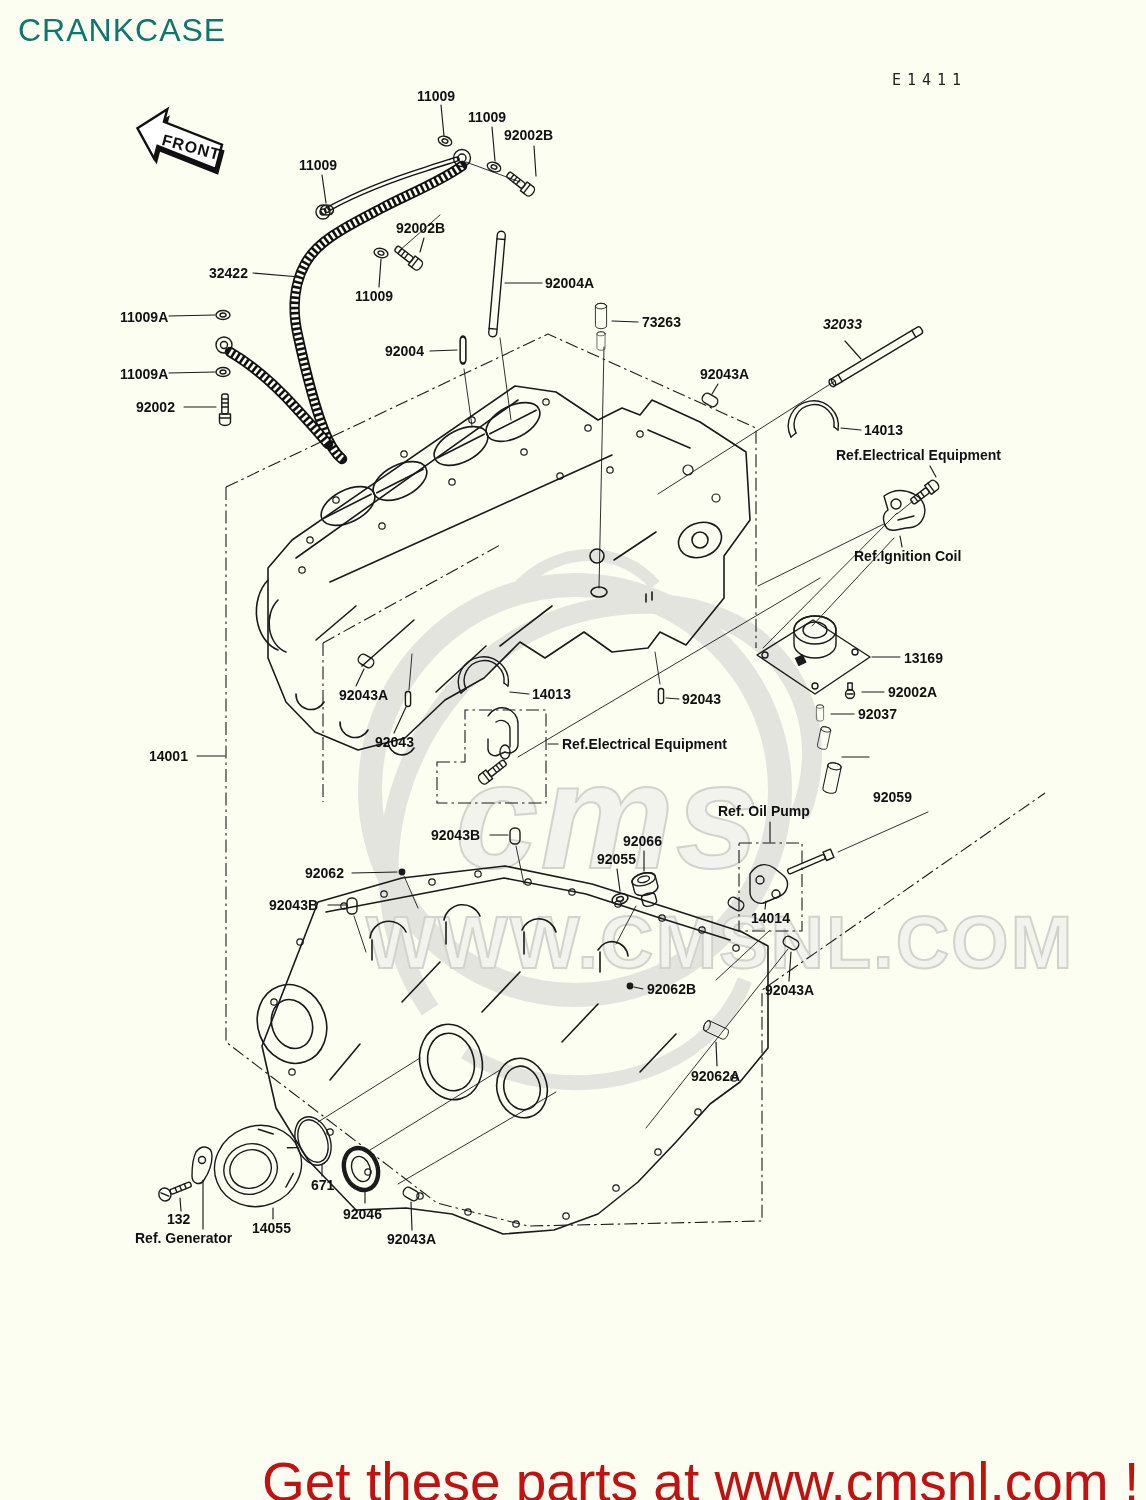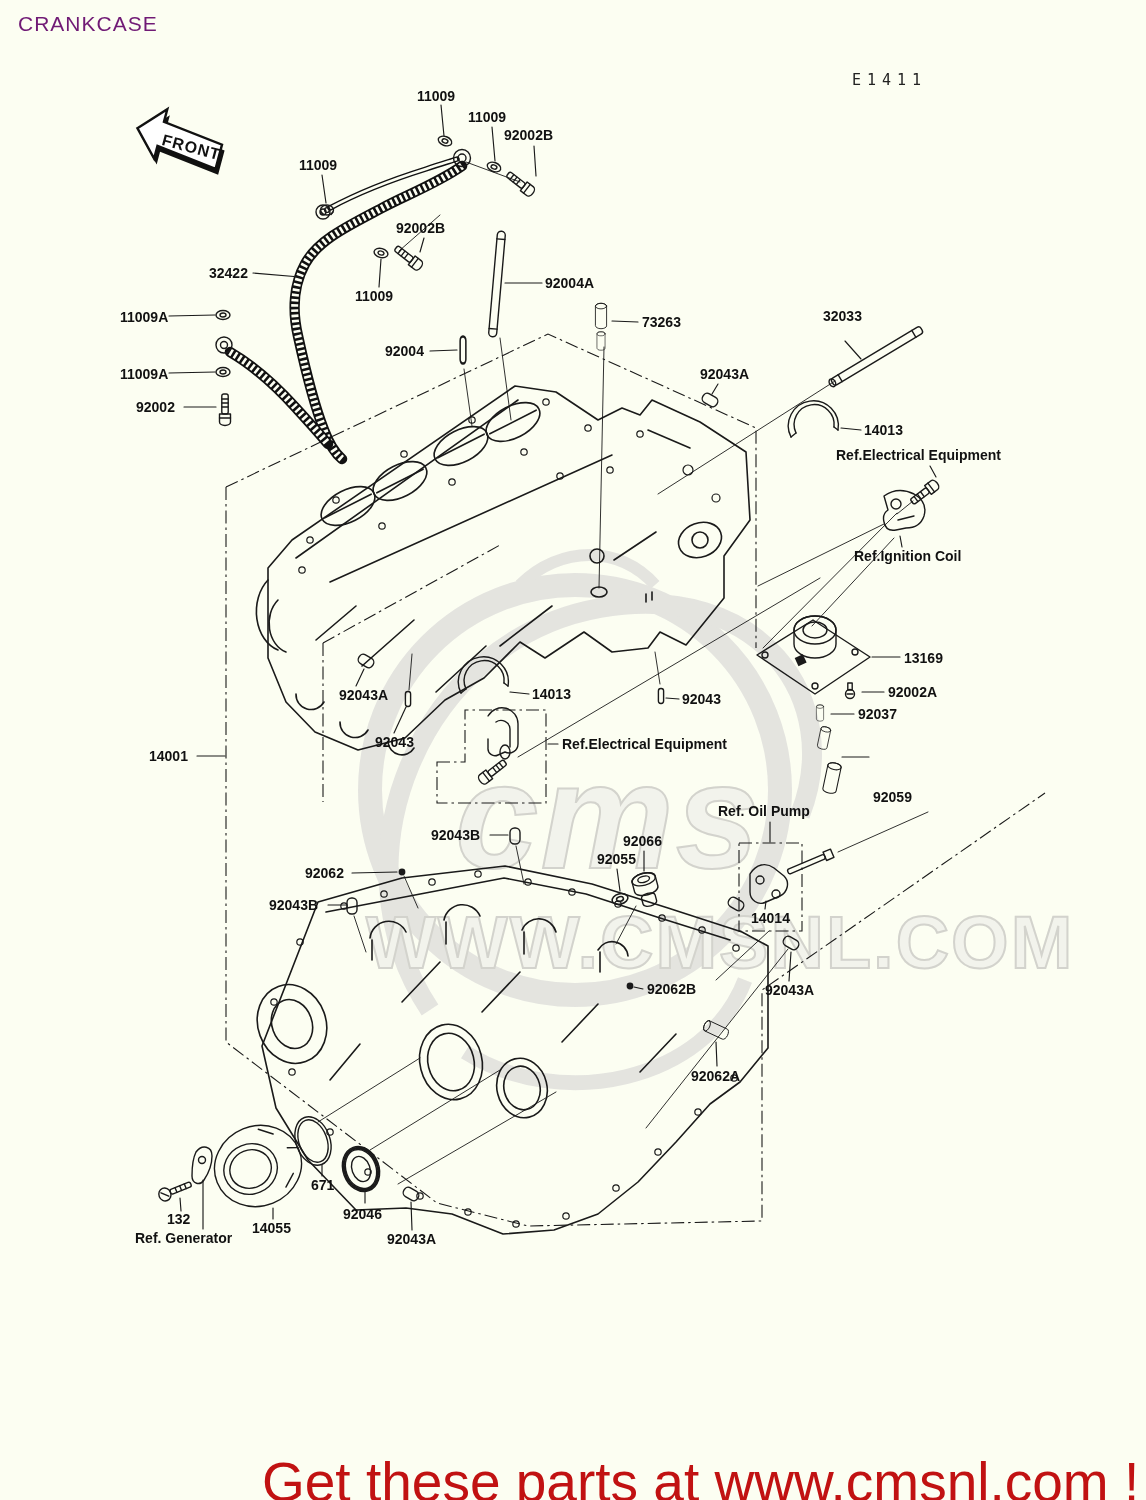--- a/index.html
+++ b/index.html
@@ -16,22 +16,22 @@
   .fdot{fill:#1a1a1a;stroke:none;}
   .cable{stroke:#111;fill:none;stroke-width:10.5;stroke-linecap:round;}
   .cablew{stroke:#fcfef2;fill:none;stroke-width:7;stroke-dasharray:2.6 2.6;}
   .tube{stroke:#111;fill:none;stroke-width:5.5;stroke-linecap:round;}
   .tubew{stroke:#fcfef2;fill:none;stroke-width:2.6;}
   
   .wmln{stroke:#e2e2de;fill:none;}
   .wmtxt{fill:#f2f2ec;stroke:#cfcfc9;stroke-width:2px;font-weight:bold;letter-spacing:2px;
          font-family:"Liberation Sans",sans-serif;}
   
-  .title{position:absolute;left:18px;top:12px;font-size:21px;letter-spacing:1px;color:#701a75;}
-  .code{position:absolute;left:852px;top:71px;font-size:15px;letter-spacing:6px;color:#222;
+  .title{position:absolute;left:18px;top:12px;font-size:32px;letter-spacing:1px;color:#0f766e;}
+  .code{position:absolute;left:892px;top:71px;font-size:15px;letter-spacing:6px;color:#222;
         font-family:"DejaVu Sans Mono",monospace;}
   .plbl{position:absolute;transform:translateY(-50%);font-size:14px;font-weight:700;color:#111;
         white-space:nowrap;letter-spacing:0px;}
   .footer{position:absolute;left:262px;top:1450px;font-size:55px;color:#c11212;white-space:nowrap;}
   text.front{font-size:16px;font-weight:bold;letter-spacing:1px;fill:#111;
              font-family:"Liberation Sans",sans-serif;}
 </style>
 </head>
 <body>
 
@@ -443,21 +443,21 @@
       <div class="plbl" style="left: 468px; top: 117px;">11009</div>
       <div class="plbl" style="left: 504px; top: 135px;">92002B</div>
       <div class="plbl" style="left: 299px; top: 165px;">11009</div>
       <div class="plbl" style="left: 396px; top: 228px;">92002B</div>
       <div class="plbl" style="left: 209px; top: 273px;">32422</div>
       <div class="plbl" style="left: 355px; top: 296px;">11009</div>
       <div class="plbl" style="left: 545px; top: 283px;">92004A</div>
       <div class="plbl" style="left: 120px; top: 317px;">11009A</div>
       <div class="plbl" style="left: 385px; top: 351px;">92004</div>
       <div class="plbl" style="left: 642px; top: 322px;">73263</div>
-      <div class="plbl" style="left: 823px; top: 316px;">32033</div>
+      <div class="plbl" style="left: 823px; top: 324px; font-style: italic;">32033</div>
       <div class="plbl" style="left: 120px; top: 374px;">11009A</div>
       <div class="plbl" style="left: 136px; top: 407px;">92002</div>
       <div class="plbl" style="left: 700px; top: 374px;">92043A</div>
       <div class="plbl" style="left: 864px; top: 430px;">14013</div>
       <div class="plbl" style="left: 836px; top: 455px;">Ref.Electrical Equipment</div>
       <div class="plbl" style="left: 854px; top: 556px;">Ref.Ignition Coil</div>
       <div class="plbl" style="left: 904px; top: 658px;">13169</div>
       <div class="plbl" style="left: 888px; top: 692px;">92002A</div>
       <div class="plbl" style="left: 858px; top: 714px;">92037</div>
       <div class="plbl" style="left: 873px; top: 797px; text-align: right;">92059</div>

